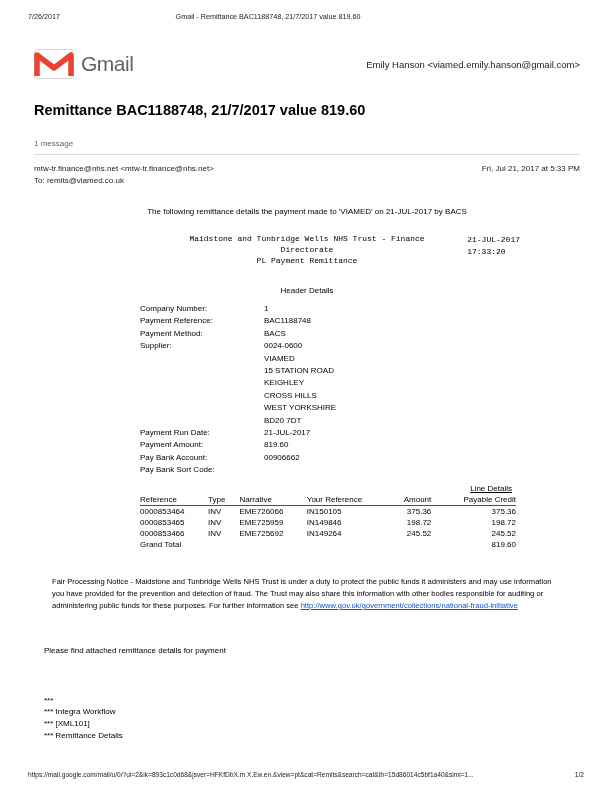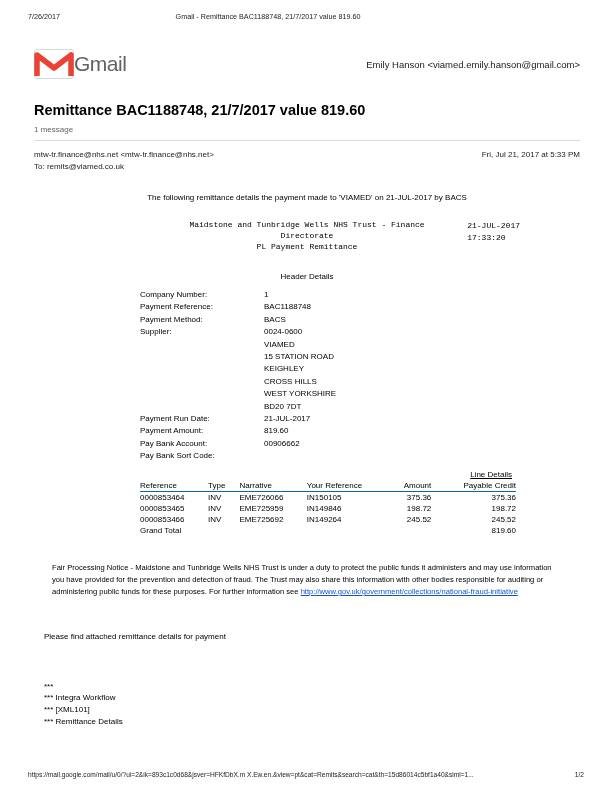--- a/index.html
+++ b/index.html
@@ -64,20 +64,21 @@
   .brand-row {
     display: flex;
     align-items: center;
     justify-content: space-between;
     height: 48px;
     margin-top: 6px;
   }
   .gmail-logo {
     display: flex;
     align-items: center;
+    gap: 7px;
   }
   .m-icon {
     width: 40px;
     height: 30px;
     position: relative;
   }
   .gmail-word {
     font-size: 21px;
     color: #5f6368;
     letter-spacing: -0.5px;
@@ -90,21 +91,21 @@
   
   .subject {
     font-size: 14.5px;
     font-weight: bold;
     margin-top: 14px;
     color: #000;
   }
   .msgcount {
     font-size: 8px;
     color: #5f6368;
-    margin-top: 7px;
+    margin-top: 21px;
     padding-bottom: 6px;
     border-bottom: 1px solid #dcdcdc;
   }
   .meta {
     margin-top: 9px;
     font-size: 8px;
     color: #222;
     display: flex;
     justify-content: space-between;
   }

